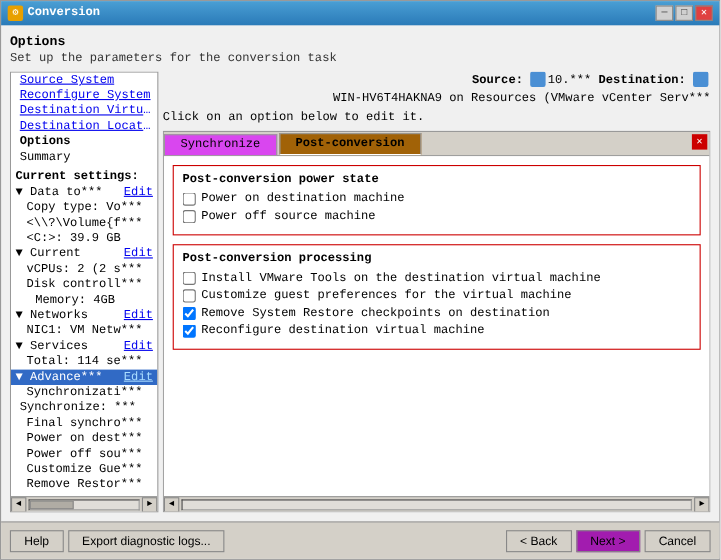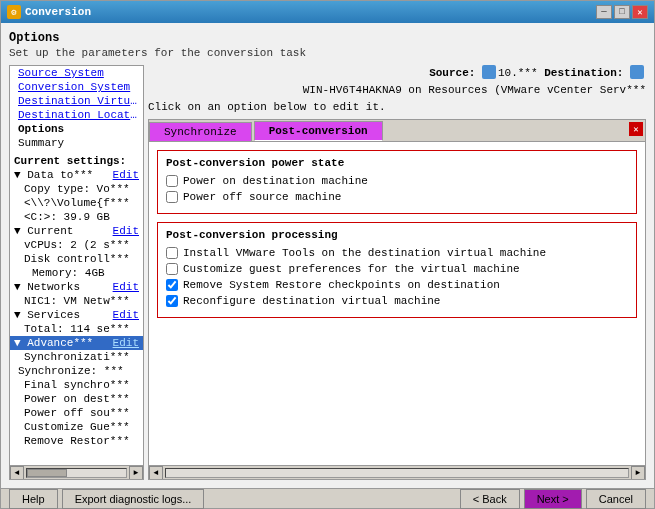--- a/index.html
+++ b/index.html
@@ -112,21 +112,21 @@
       padding: 3px 14px;
       border: 1px solid #999;
       border-bottom: none;
       background: #d946ef;
       cursor: pointer;
       font-size: 11px;
       margin-right: 2px;
       margin-top: 2px;
     }
     .tab.active {
-      background: #d946ef;
+      background: #a16207;
       border-bottom: 1px solid white;
       margin-top: 1px;
       font-weight: bold;
     }
     .tab-content {
       flex: 1;
       background: white;
       padding: 8px;
       overflow-y: auto;
     }
@@ -154,21 +154,21 @@
       cursor: pointer;
     }
     .bottom-nav {
       display: flex;
       align-items: center;
       justify-content: space-between;
       padding: 4px 8px;
       background: #d4d0c8;
       border-top: 1px solid #999;
       flex-shrink: 0;
-      height: 20px;
+      height: 34px;
     }
     .bottom-nav-left { display: flex; gap: 4px; }
     .bottom-nav-right { display: flex; gap: 4px; }
     .nav-btn {
       padding: 3px 12px;
       background: #d4d0c8;
       border: 1px solid #888;
       font-size: 11px;
       cursor: pointer;
       display: flex;
@@ -258,21 +258,21 @@
       <div class="header-title">Options</div>
       <div class="header-desc">Set up the parameters for the conversion task</div>
     </div>
 
     <div class="main-panels">
 
       <div class="left-nav-panel">
         <div class="left-nav-content">
 
           <div class="nav-list-item blue-link">Source System</div>
-          <div class="nav-list-item blue-link">Conversion System</div>
+          <div class="nav-list-item blue-link">Reconfigure System</div>
           <div class="nav-list-item blue-link">Destination Virtual M</div>
           <div class="nav-list-item blue-link">Destination Location</div>
           <div class="nav-list-item" style="font-weight:bold;">Options</div>
           <div class="nav-list-item">Summary</div>
 
           <div style="margin-top:4px; padding: 1px 4px; font-size:11px; font-weight:bold;">Current settings:</div>
 
           <div style="padding: 1px 4px; font-size:11px; display:flex; justify-content:space-between;">
             <span>▼ Data to***</span>
             <span style="color:#0000ee; text-decoration:underline; cursor:pointer;">Edit</span>

